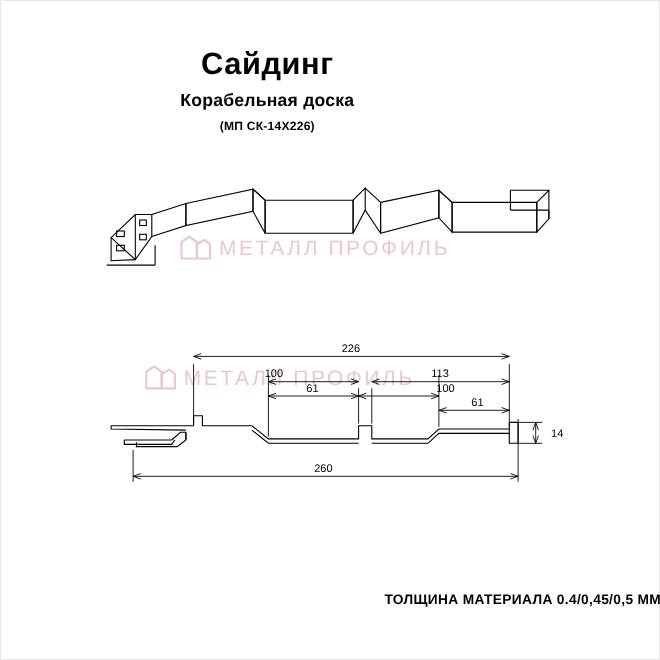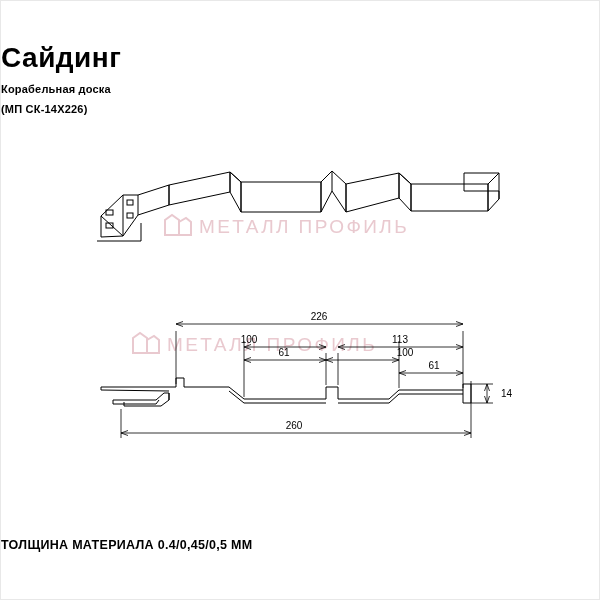--- a/index.html
+++ b/index.html
@@ -19,45 +19,46 @@
     width: 600px;
     height: 600px;
     box-sizing: border-box;
     border: 1px solid #e8e8e8;
   }
   .title-block {
     position: absolute;
     top: 42px;
     left: 0;
     width: 484px;
+    text-align: center;
   }
   .title-main {
     font-size: 28px;
     font-weight: bold;
     letter-spacing: 0.5px;
     line-height: 1.1;
   }
   .title-sub {
-    font-size: 11px;
+    font-size: 16px;
     font-weight: bold;
     margin-top: 9px;
     letter-spacing: 0.2px;
   }
   .title-code {
     font-size: 11px;
     font-weight: bold;
     margin-top: 8px;
     letter-spacing: 0.2px;
   }
   .footer-note {
     position: absolute;
     bottom: 47px;
     left: 0;
     width: 600px;
-    text-align: left;
+    text-align: right;
     font-size: 12.5px;
     font-weight: bold;
     letter-spacing: 0.3px;
   }
   .drawing {
     position: absolute;
     top: 0;
     left: 0;
   }
   .wm {

